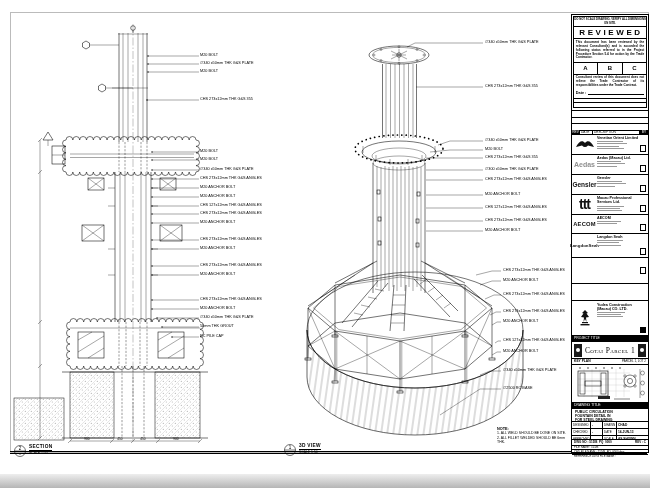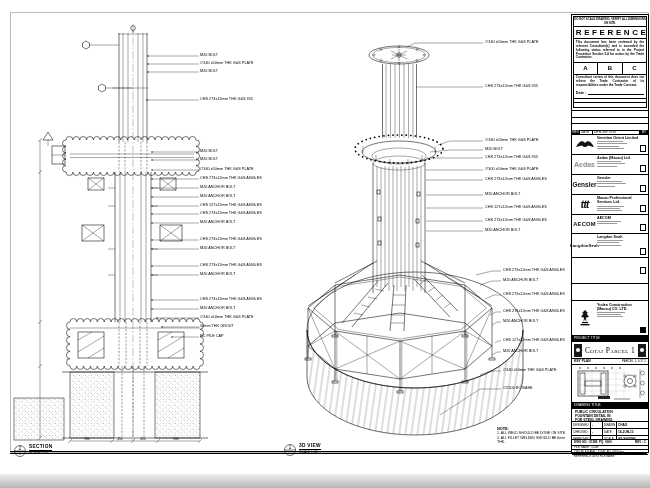--- a/index.html
+++ b/index.html
@@ -451,21 +451,21 @@
 
 <div class="sheetline" style="left:10px;top:450.5px;width:637px;height:.8px;"></div>
 <div class="sheetline" style="left:10px;top:453px;width:637px;height:.5px;"></div>
 <div class="abs" style="left:0;bottom:0;width:650px;height:14px;background:linear-gradient(#eee,#b5b5b5);"></div>
 
 <div class="panel">
 
   <div class="psec" style="top:0;height:96px;">
     <div style="border:.5px solid #000;margin:.8px;height:92px;box-sizing:border-box;">
       <div style="font-size:2.8px;text-align:center;border-bottom:.5px solid #000;padding:.6px 0;font-weight:bold;">DO NOT SCALE DRAWING. VERIFY ALL DIMENSIONS ON SITE.</div>
-      <div style="font-size:8px;font-weight:bold;letter-spacing:2.6px;text-align:center;padding:1.5px 0 1px 2px;border-bottom:.7px solid #000;">REFERENCE</div>
+      <div style="font-size:8px;font-weight:bold;letter-spacing:2.6px;text-align:center;padding:1.5px 0 1px 2px;border-bottom:.7px solid #000;">REVIEWED</div>
       <div style="font-size:3.1px;font-weight:bold;line-height:1.25;padding:1.5px 2px;text-align:justify;">This document has been reviewed by the relevant Consultant(s) and is accorded the following status referred to in the Project Procedure Section 5.4 for action by the Trade Contractor.</div>
       <div style="display:flex;height:11px;border-top:.7px solid #000;border-bottom:.7px solid #000;">
         <div class="cell" style="flex:1;display:flex;align-items:center;justify-content:center;font-size:6px;font-weight:bold;">A</div>
         <div class="cell" style="flex:1;display:flex;align-items:center;justify-content:center;font-size:6px;font-weight:bold;">B</div>
         <div style="flex:1;display:flex;align-items:center;justify-content:center;font-size:6px;font-weight:bold;">C</div>
       </div>
       <div style="font-size:3.1px;font-weight:bold;line-height:1.25;padding:1.5px 2px;text-align:justify;">Consultant review of this document does not relieve the Trade Contractor of its responsibilities under the Trade Contract.</div>
       <div style="display:flex;align-items:flex-end;padding:1px 2px 0 2px;">
         <span style="font-size:3.8px;font-weight:bold;">Date :</span>
         <span style="flex:1;border-bottom:.5px solid #000;margin-left:2px;height:4px;"></span>
@@ -518,21 +518,21 @@
     <div class="info-zone">
       <div class="cname">Gensler</div>
       <div class="bar" style="width:25px;"></div>
         <div class="bar" style="width:29px;"></div>
         <div class="bar" style="width:18px;"></div>
     </div>
     <div class="chk"></div>
   </div>
 
   <div class="psec companyrow" style="top:179.5px;height:20px;">
-    <div class="logo-zone" style="font-size:11px;color:#111;font-weight:bold;font-style:italic;letter-spacing:-1px;">ttt</div>
+    <div class="logo-zone" style="font-size:14px;color:#111;font-weight:bold;letter-spacing:-1px;">ttt</div>
     <div class="info-zone">
       <div class="cname">Macau Professional Services Ltd.</div>
       <div class="bar" style="width:27px;"></div>
         <div class="bar" style="width:23px;"></div>
         <div class="bar" style="width:25px;"></div>
     </div>
     <div class="chk"></div>
   </div>
 
   <div class="psec companyrow" style="top:199.5px;height:19px;">

